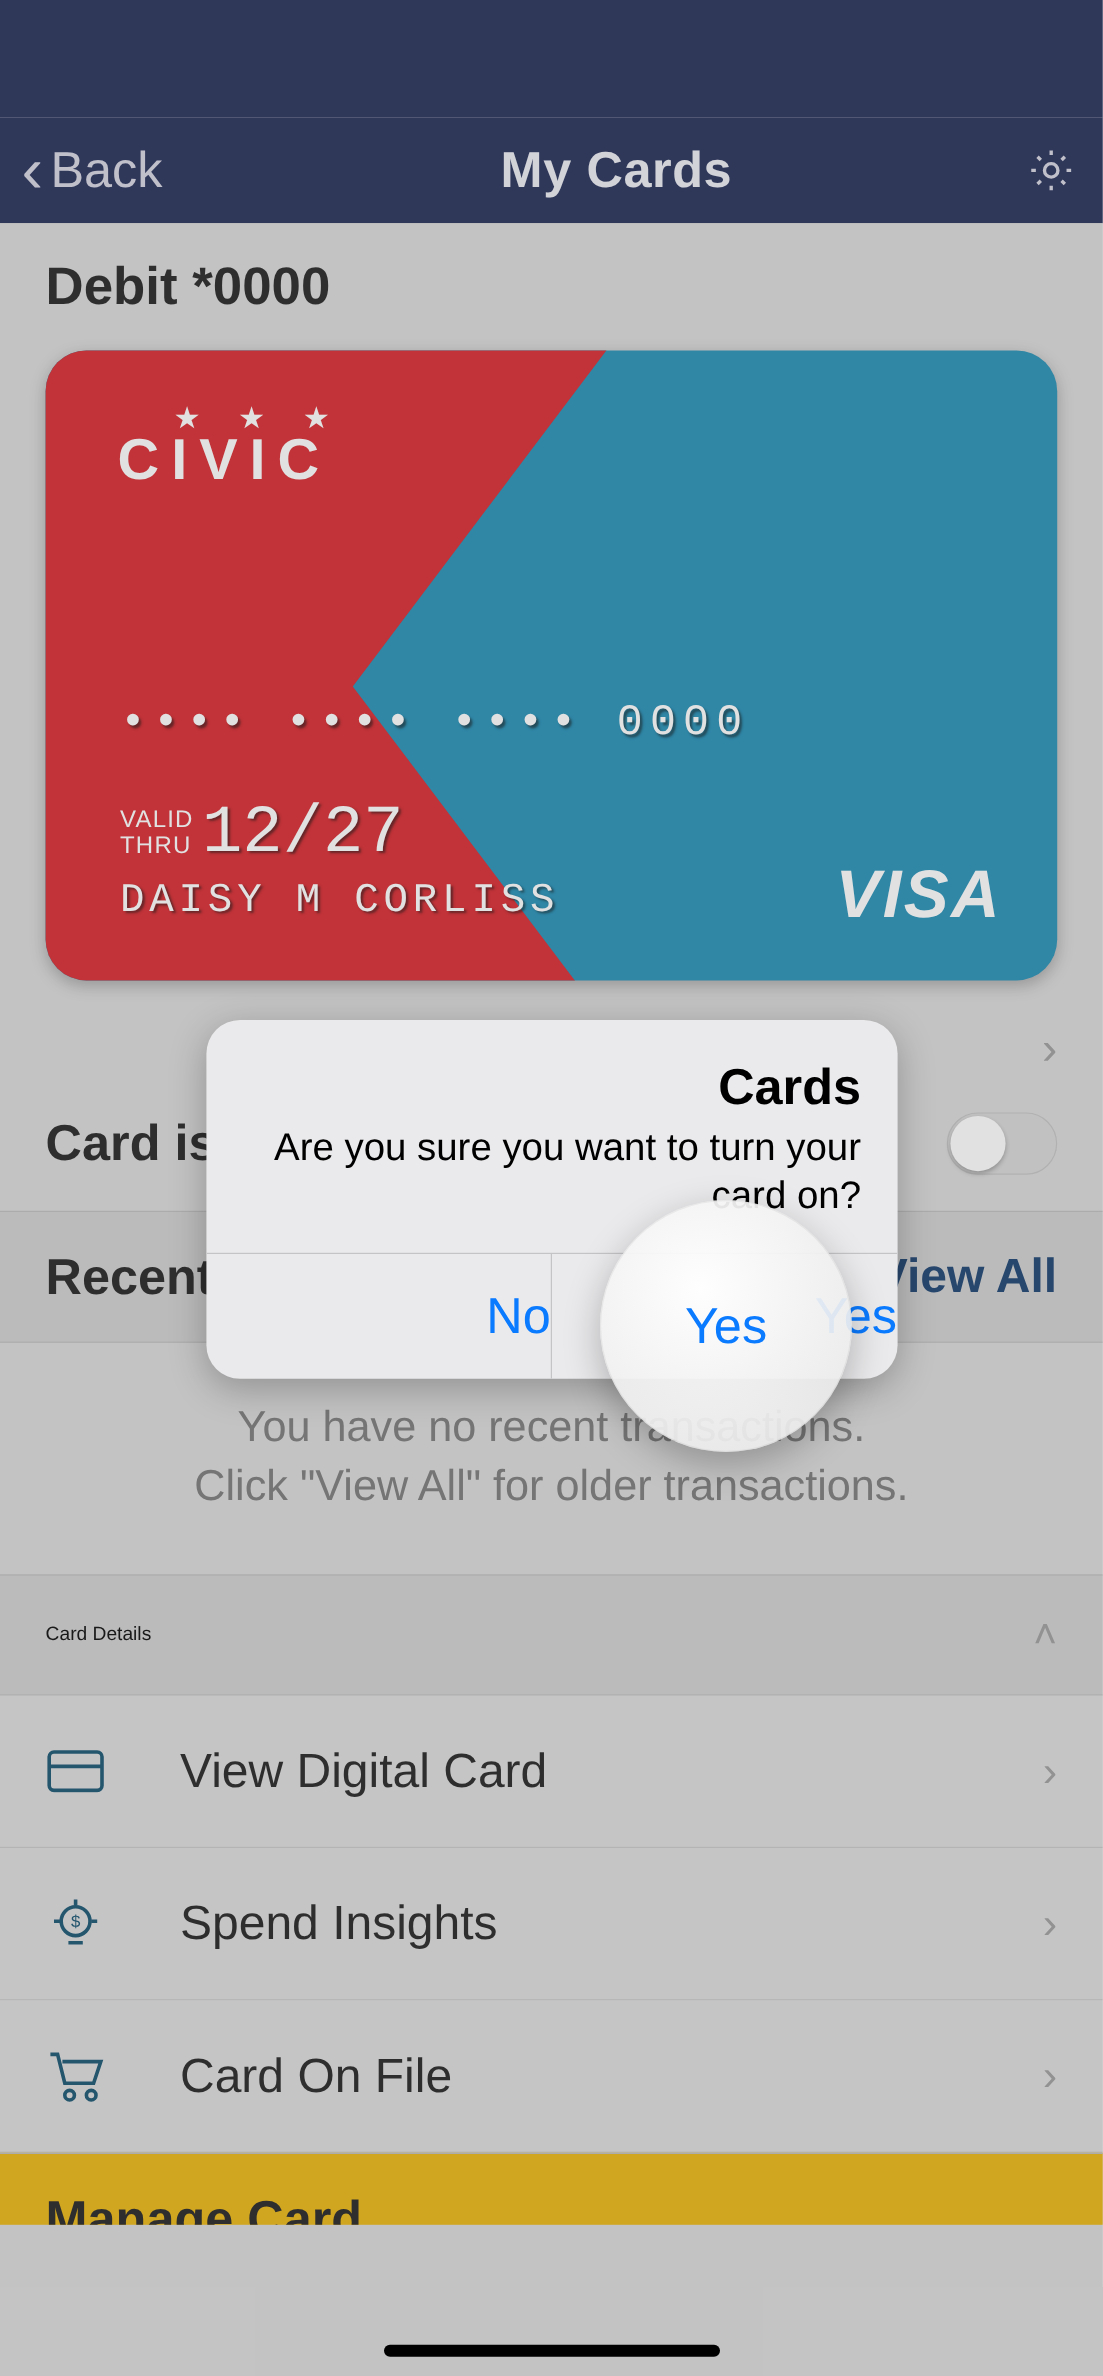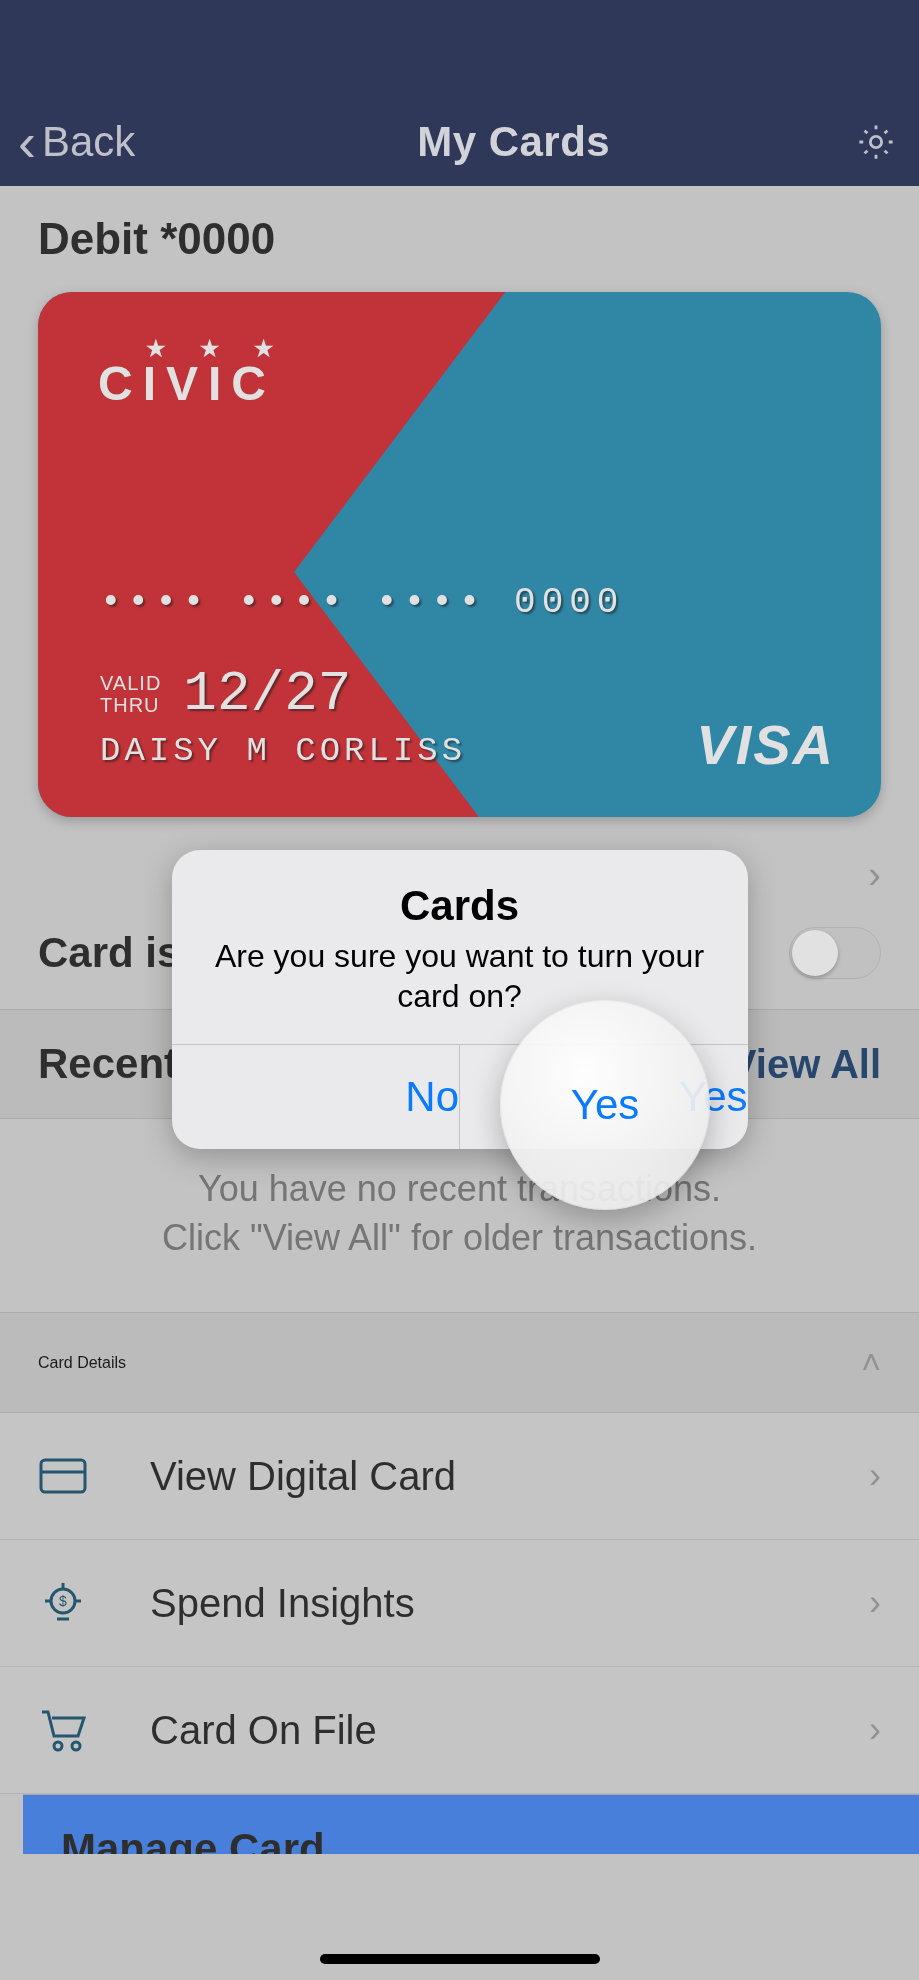--- a/index.html
+++ b/index.html
@@ -114,21 +114,21 @@
     text-shadow: 2px 2px 2px rgba(0,0,0,0.55);
     font-family: "Courier New", monospace;
   }
   .valid-wrap {
     position:absolute;
     left:62px;
     top:370px;
     color:#fff;
     display:flex;
     align-items:center;
-    gap:22px;
+    gap:7px;
   }
   .valid-lbl {
     font-size:20px;
     line-height:1.1;
     letter-spacing:1px;
   }
   .valid-val {
     font-size:56px;
     font-family:"Courier New",monospace;
     text-shadow: 2px 2px 2px rgba(0,0,0,0.55);
@@ -265,26 +265,25 @@
     color:#1a1a1a;
     font-weight:400;
   }
   .detail-row .chev {
     color:#9a9a9a;
     font-size:36px;
   }
 
   
   .manage-head {
-    background:#3b82f6;
+    background:#eab308;
     border-top:1px solid #bcbcbc;
     padding: 30px 38px 0 38px;
     height: 60px;
     overflow:hidden;
-    margin-left:23px;
   }
   .manage-head .h {
     font-size: 42px;
     font-weight:700;
     color:#1a1a1a;
   }
 
   
   .home-ind {
     position:absolute;
@@ -312,21 +311,21 @@
     top: 850px;
     transform:translateX(-50%);
     width: 576px;
     background:#eaeaec;
     border-radius: 28px;
     overflow:hidden;
     box-shadow: 0 8px 30px rgba(0,0,0,0.25);
   }
   .alert-body {
     padding: 32px 30px 28px 30px;
-    text-align:center;
+    text-align:right;
   }
   .alert-title {
     font-size: 42px;
     font-weight:700;
     color:#000;
     margin-bottom: 6px;
   }
   .alert-msg {
     font-size: 32px;
     color:#000;

